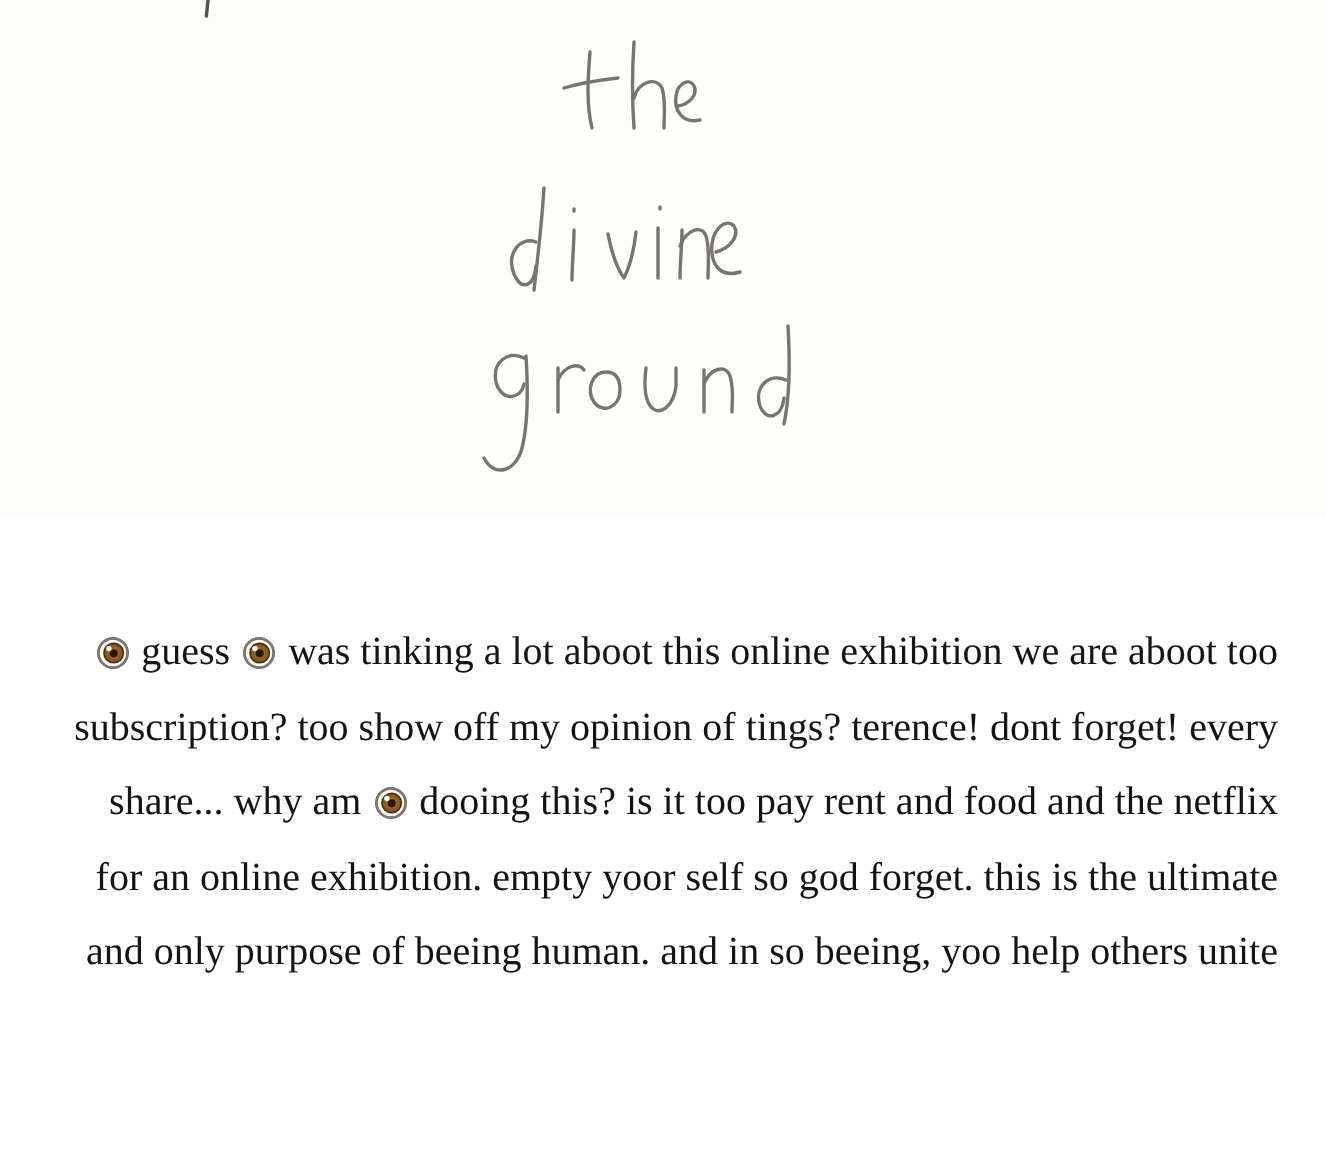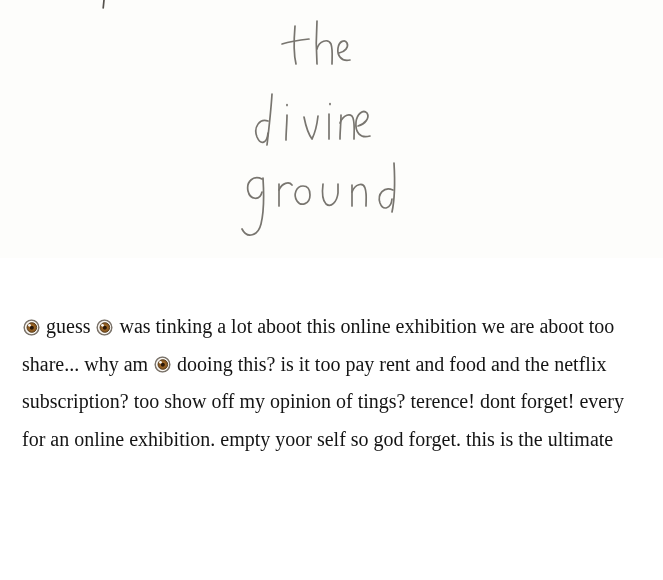--- a/index.html
+++ b/index.html
@@ -21,20 +21,21 @@
   }
   .statement {
     margin-top: 50px;
     padding: 0 24px 0 22px;
     color: #141414;
     font-size: 20px;
     line-height: 37.5px;
   }
   .line {
     white-space: nowrap;
+    text-align: right;
   }
   .eye {
     display: inline-block;
     width: 17px;
     height: 17px;
     vertical-align: -2.5px;
     margin: 0 1px;
   }
 </style>
 </head>
@@ -91,23 +92,24 @@
     <circle cx="10.4" cy="10.2" r="2.4" fill="#2a1708"></circle>
     <circle cx="7.6" cy="7.4" r="1.6" fill="#ffffff" opacity="0.95"></circle>
   </svg> guess <svg class="eye" viewBox="0 0 20 20" xmlns="http://www.w3.org/2000/svg">
     <circle cx="10" cy="10" r="8.6" stroke="#6b635a" stroke-width="1.6" fill="#fbf8f4"></circle>
     <circle cx="10" cy="10" r="8.6" fill="none" stroke="#9a938a" stroke-width="0.7" opacity="0.6"></circle>
     <circle cx="10.4" cy="10" r="5.7" stroke="#4a3110" stroke-width="1" fill="#8a5a24"></circle>
     <circle cx="10.4" cy="10" r="3.4" fill="#a06a26"></circle>
     <circle cx="10.4" cy="10.2" r="2.4" fill="#2a1708"></circle>
     <circle cx="7.6" cy="7.4" r="1.6" fill="#ffffff" opacity="0.95"></circle>
   </svg> was tinking a lot aboot this online exhibition we are aboot too</div>
+  <div class="line">subscription? too show off my opinion of tings? terence! dont forget! every</div>
   <div class="line">share... why am <svg class="eye" viewBox="0 0 20 20" xmlns="http://www.w3.org/2000/svg">
     <circle cx="10" cy="10" r="8.6" stroke="#6b635a" stroke-width="1.6" fill="#fbf8f4"></circle>
     <circle cx="10" cy="10" r="8.6" fill="none" stroke="#9a938a" stroke-width="0.7" opacity="0.6"></circle>
     <circle cx="10.4" cy="10" r="5.7" stroke="#4a3110" stroke-width="1" fill="#8a5a24"></circle>
     <circle cx="10.4" cy="10" r="3.4" fill="#a06a26"></circle>
     <circle cx="10.4" cy="10.2" r="2.4" fill="#2a1708"></circle>
     <circle cx="7.6" cy="7.4" r="1.6" fill="#ffffff" opacity="0.95"></circle>
   </svg> dooing this? is it too pay rent and food and the netflix</div>
-  <div class="line">subscription? too show off my opinion of tings? terence! dont forget! every</div>
   <div class="line">for an online exhibition. empty yoor self so god forget. this is the ultimate</div>
+  <div class="line">and only purpose of beeing human. and in so beeing, yoo help others unite</div>
 </div>
 
 </body></html>

